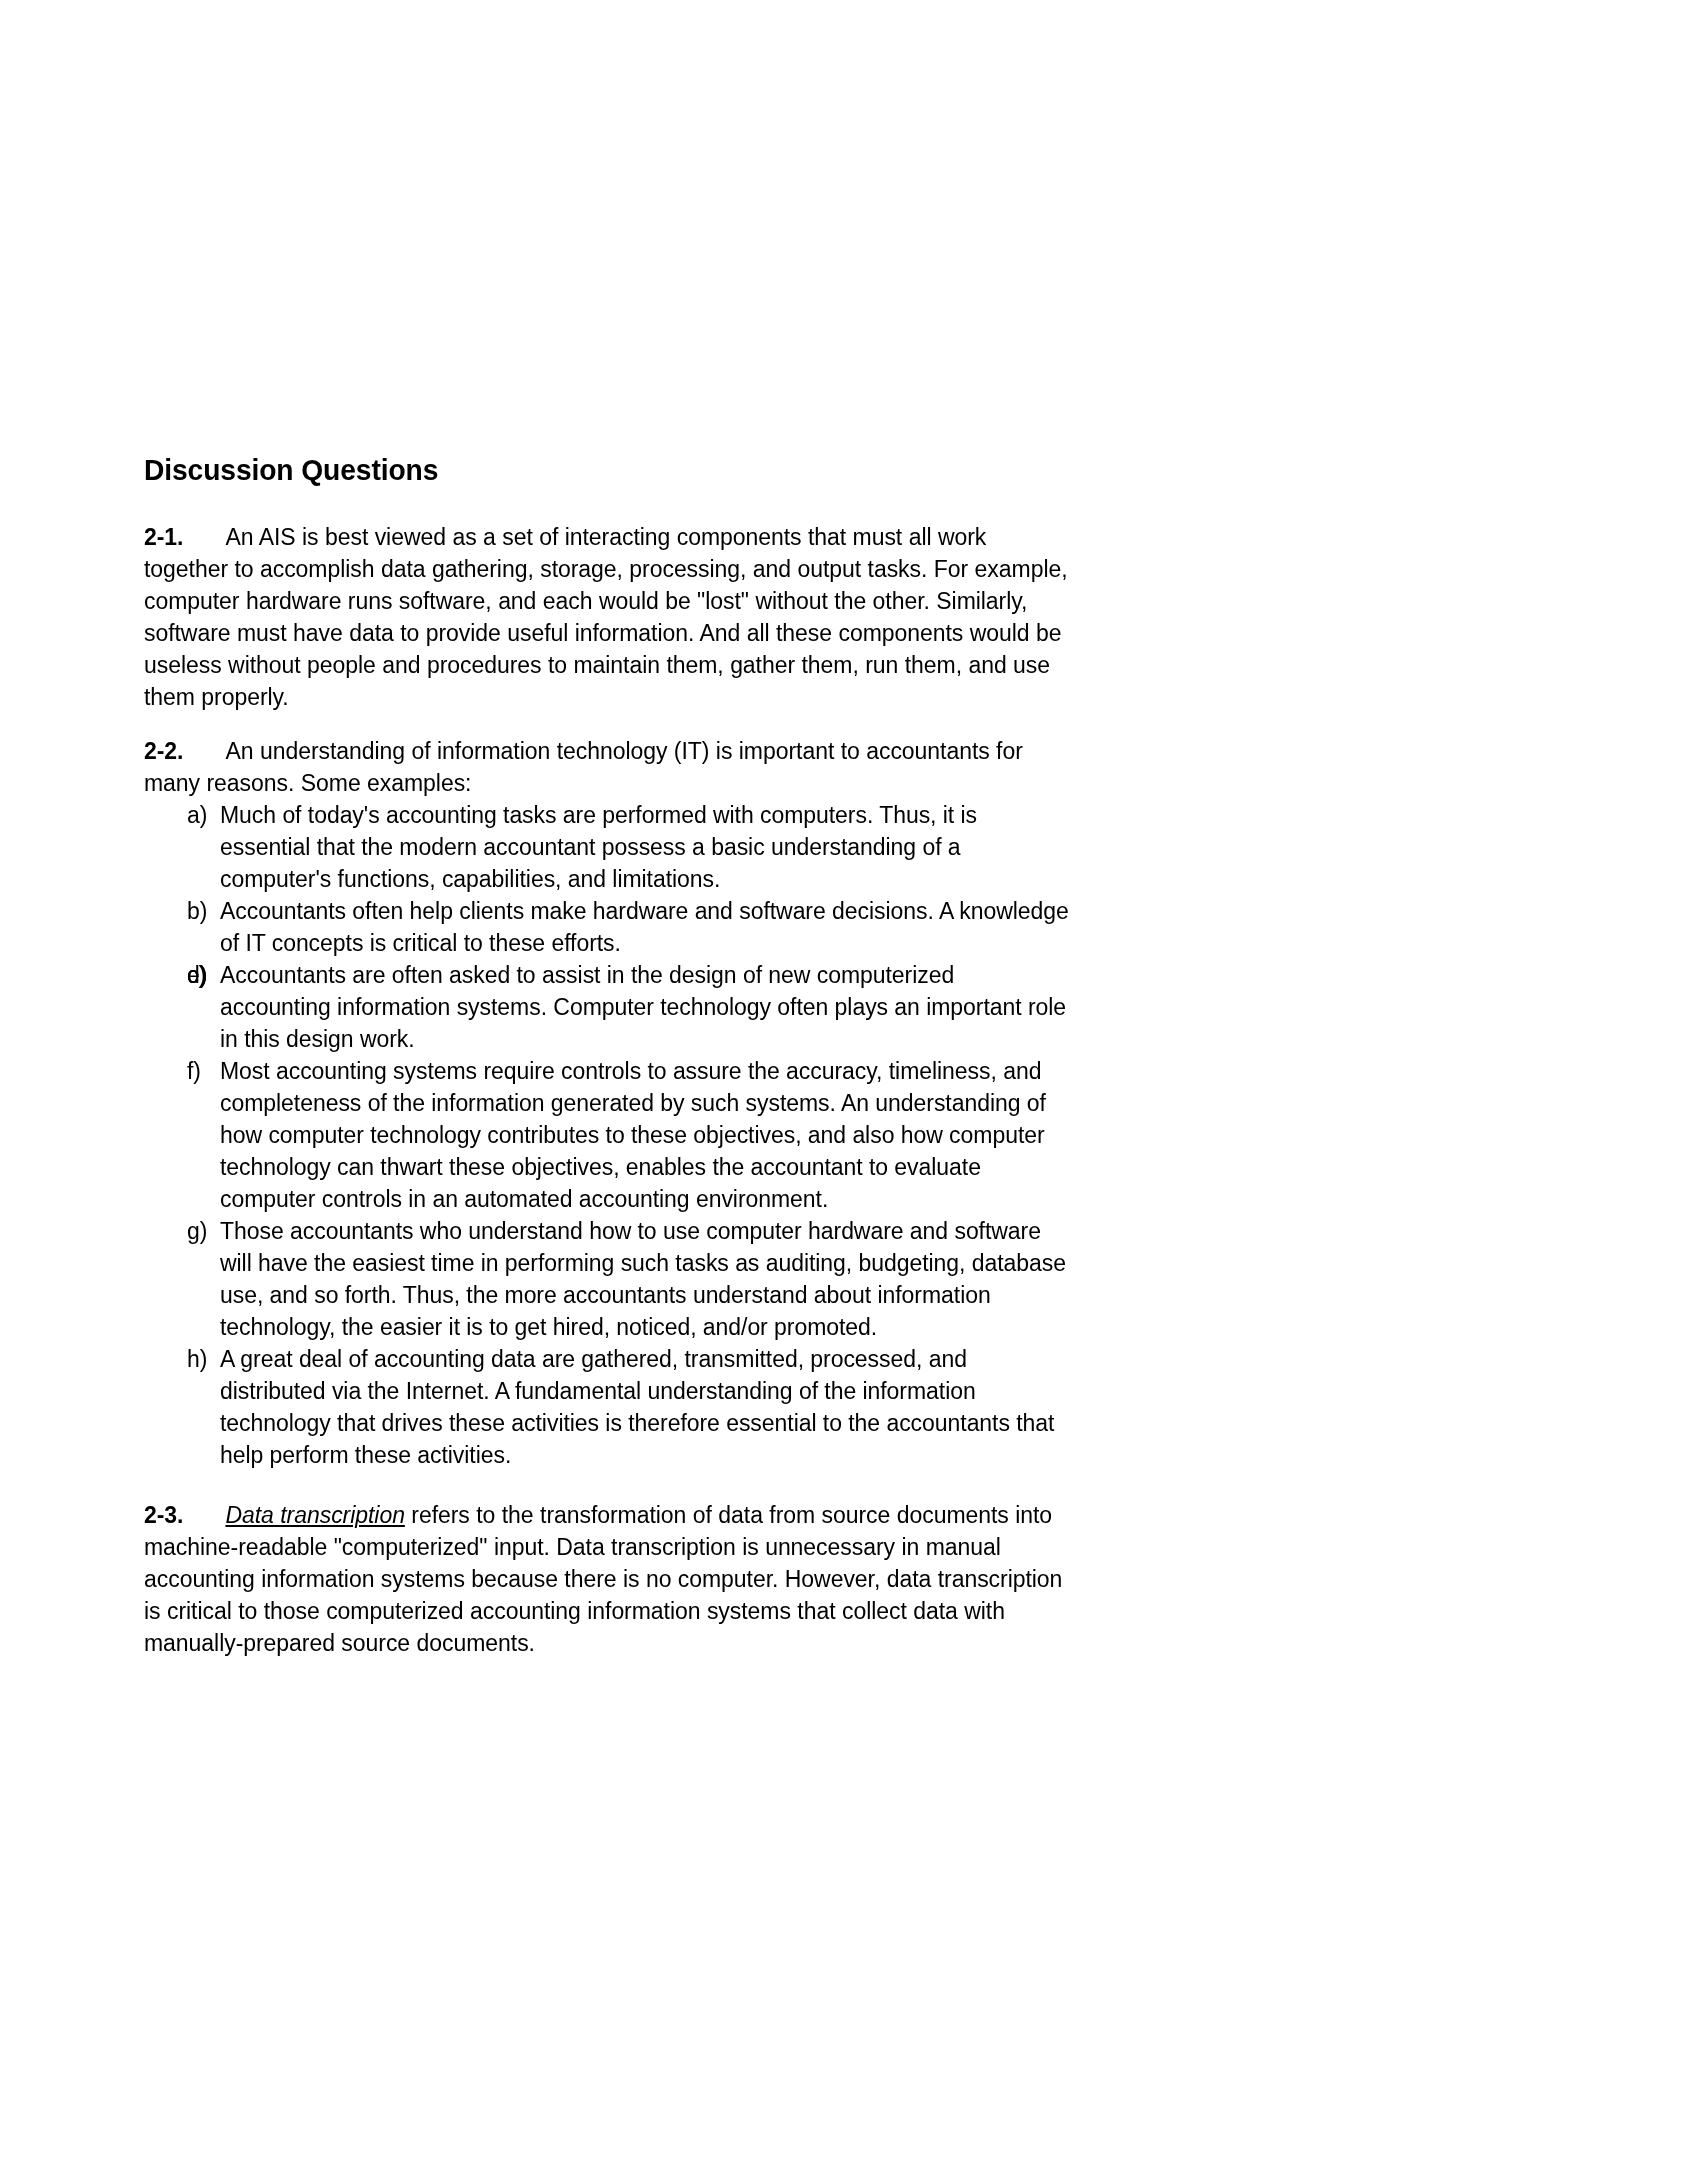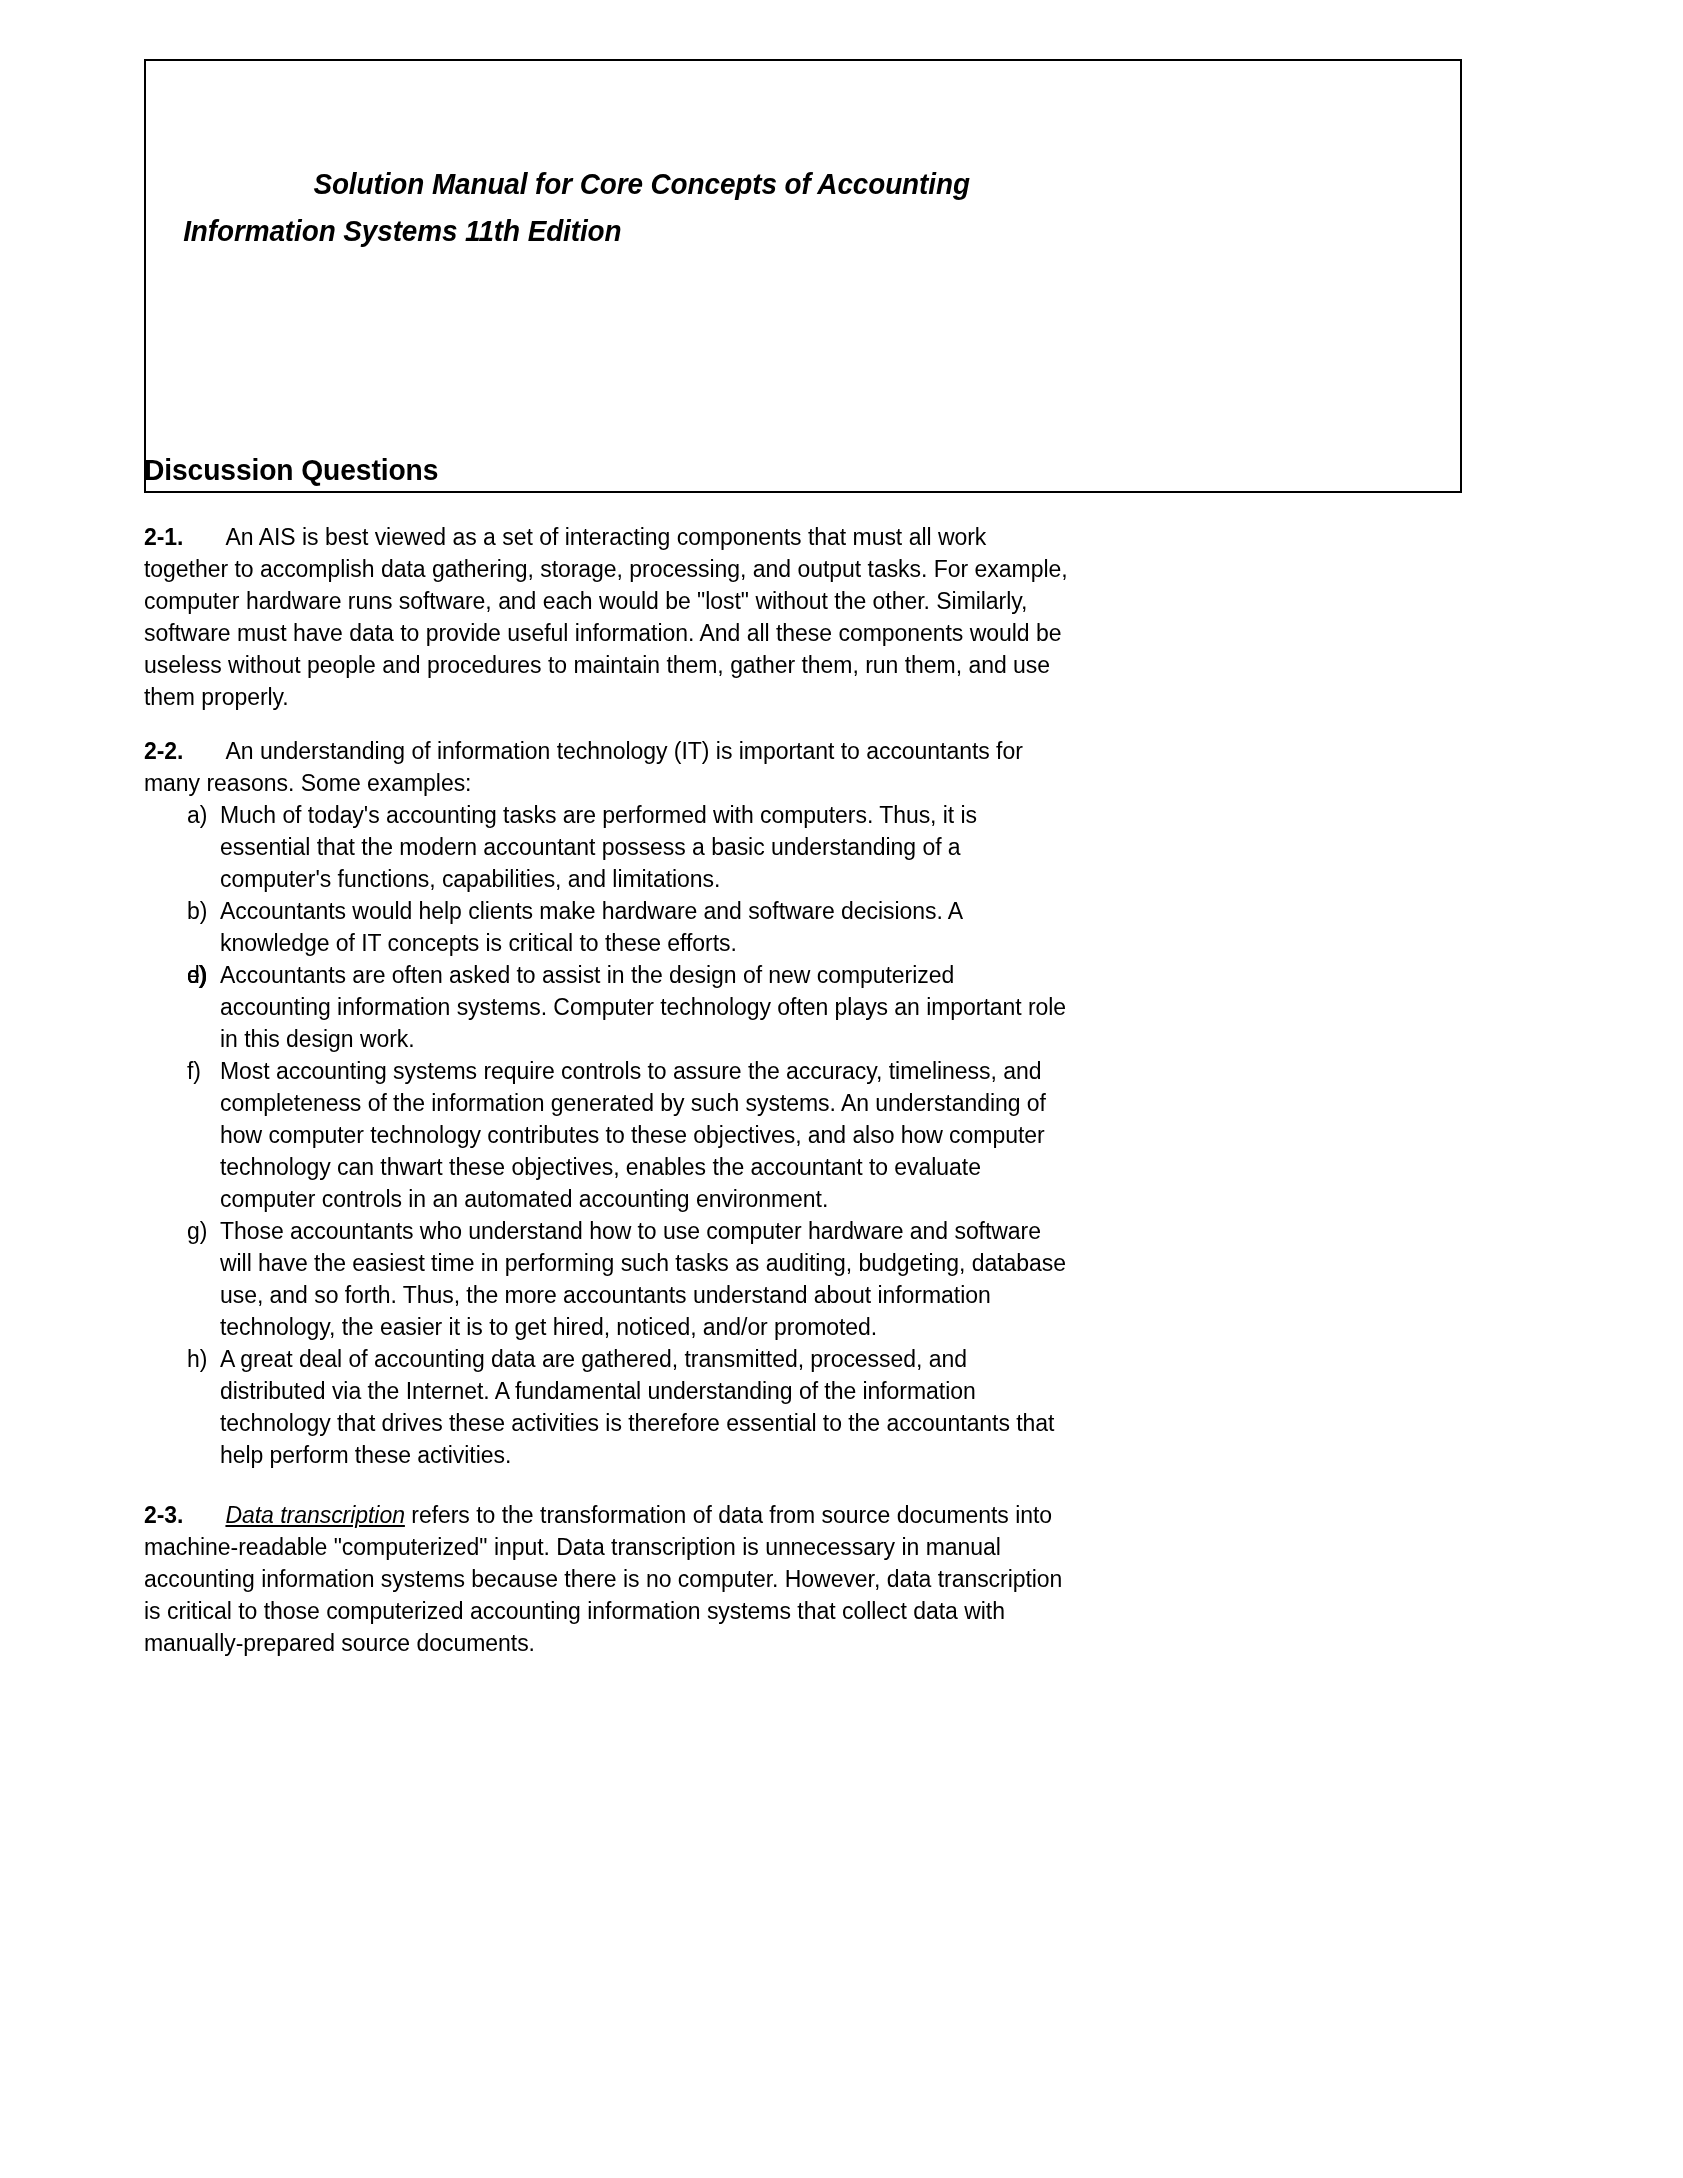--- a/index.html
+++ b/index.html
@@ -138,44 +138,38 @@
     margin-top: 0px;
   }
   #para-2-2 { margin-bottom: 0px; }
   #para-2-3 { margin-top: 28px; }
 </style>
 </head>
 <body>
 
 <div id="page">
 
-  <div id="title-box">
-    <div id="title-inner">
-      <div class="doc-title-line l1">Solution Manual for Core Concepts of Accounting</div>
-      <div class="doc-title-line l2">Information Systems 11th Edition</div>
-    </div>
-  </div>
 
   <div id="section-heading">Discussion Questions</div>
 
   <div id="body">
 
     <p class="para" id="para-2-1"><span class="qnum">2-1.</span><span class="gap"></span><span>An AIS is best viewed as a set of interacting components that must all work together to accomplish data gathering, storage, processing, and output tasks. For example, computer hardware runs software, and each would be "lost" without the other.  Similarly, software must have data to provide useful information. And all these components would be useless without people and procedures to maintain them, gather them, run them, and use them properly.</span></p>
 
     <p class="para" id="para-2-2"><span class="qnum">2-2.</span><span class="gap"></span><span>An understanding of information technology (IT) is important to accountants for many reasons. Some examples:</span></p>
 
     <div class="list-wrap" id="list-block">
       <ol class="alpha-list">
         <li>
           <span class="marker">a)</span>
           <span>Much of today's accounting tasks are performed with computers.  Thus, it is essential that the modern accountant possess a basic understanding of a computer's functions, capabilities, and limitations.</span>
         </li>
         <li>
           <span class="marker">b)</span>
-          <span>Accountants would help clients make hardware and software decisions.  A knowledge  of IT concepts is critical to these efforts.</span>
+          <span>Accountants often help clients make hardware and software decisions.  A knowledge  of IT concepts is critical to these efforts.</span>
         </li>
         <li>
           <span class="marker">c)</span>
         </li>
         <li>
           <span class="marker">d)</span>
         </li>
         <li>
           <span class="marker">e)</span>
           <span>Accountants are often asked to assist in the design of new computerized accounting information systems.  Computer technology often plays an important role in this design work.</span>

